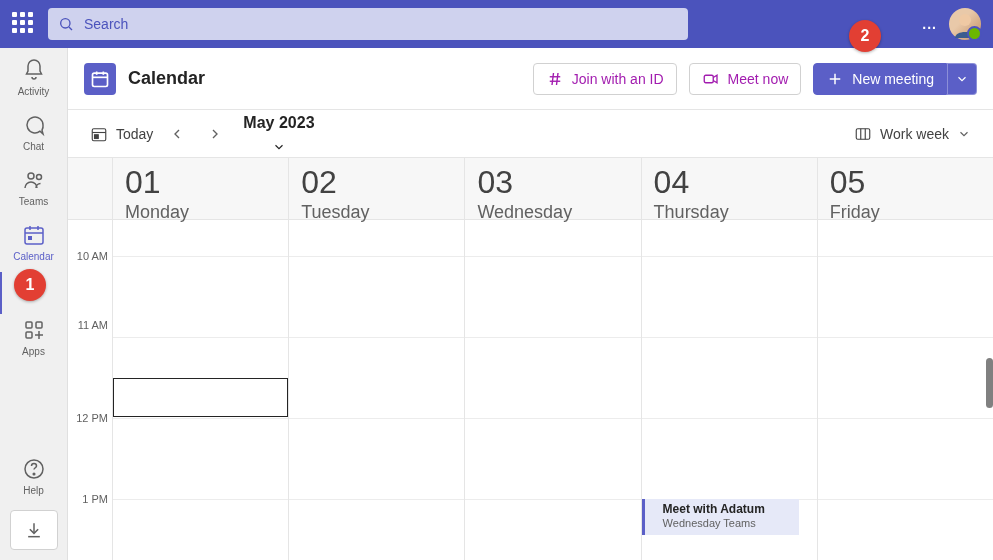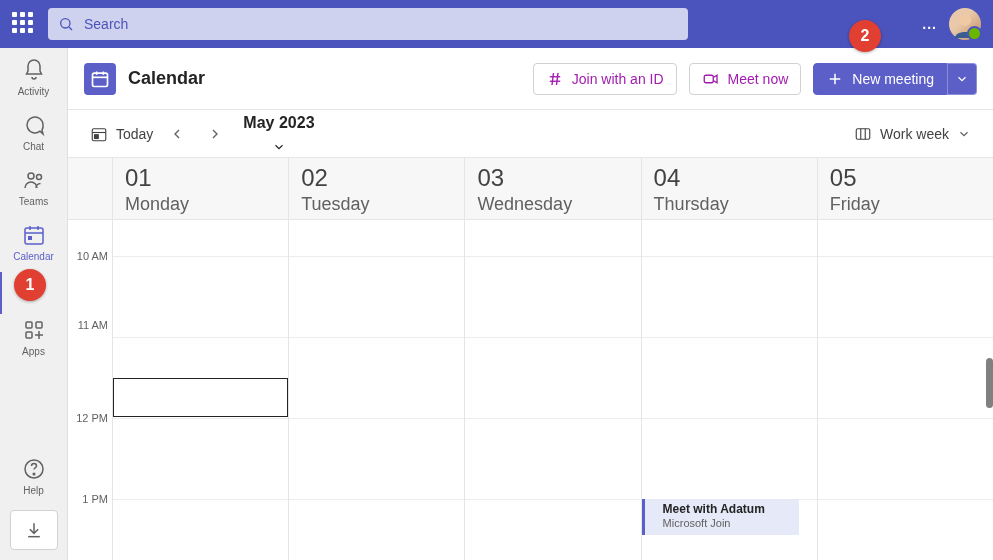--- a/index.html
+++ b/index.html
@@ -186,21 +186,21 @@
     background:#f7f7f7;
     border-bottom:1px solid #e5e5e5;
   }
   .gutter { width:45px; border-right:1px solid #e5e5e5;}
   .daycell {
     flex:1; border-right:1px solid #e5e5e5;
     padding:8px 12px 0;
     color:#616161;
   }
   .daycell:last-child{border-right:none;}
-  .daynum { font-size:24px; font-weight:400; color:#424242; line-height:1;}
+  .daynum { font-size:32px; font-weight:400; color:#424242; line-height:1;}
   .dayname { font-size:18px; margin-top:4px;}
 
   .grid {
     flex:1; display:flex; overflow:hidden;
     position:relative;
   }
   .timecol {
     width:45px; color:#616161; font-size:11px;
     position:relative;
     border-right:1px solid #e5e5e5;
@@ -495,21 +495,21 @@
               <div class="row" style="top: 279px; height: 81px;"></div>
             </div>
             <div class="col">
               <div class="row" style="top: -45px; height: 81px;"></div>
               <div class="row" style="top: 36px; height: 81px;"></div>
               <div class="row" style="top: 117px; height: 81px;"></div>
               <div class="row" style="top: 198px; height: 81px;"></div>
               <div class="row" style="top: 279px; height: 81px;"></div>
               <div class="event" style="left: 0px; right: 18px; top: 279px; height: 36px;">
                 <div class="t1">Meet with Adatum</div>
-                <div class="t2">Microsoft Join</div>
+                <div class="t2">Wednesday Teams</div>
               </div>
             </div>
             <div class="col">
               <div class="row" style="top: -45px; height: 81px;"></div>
               <div class="row" style="top: 36px; height: 81px;"></div>
               <div class="row" style="top: 117px; height: 81px;"></div>
               <div class="row" style="top: 198px; height: 81px;"></div>
               <div class="row" style="top: 279px; height: 81px;"></div>
             </div>
           </div>

